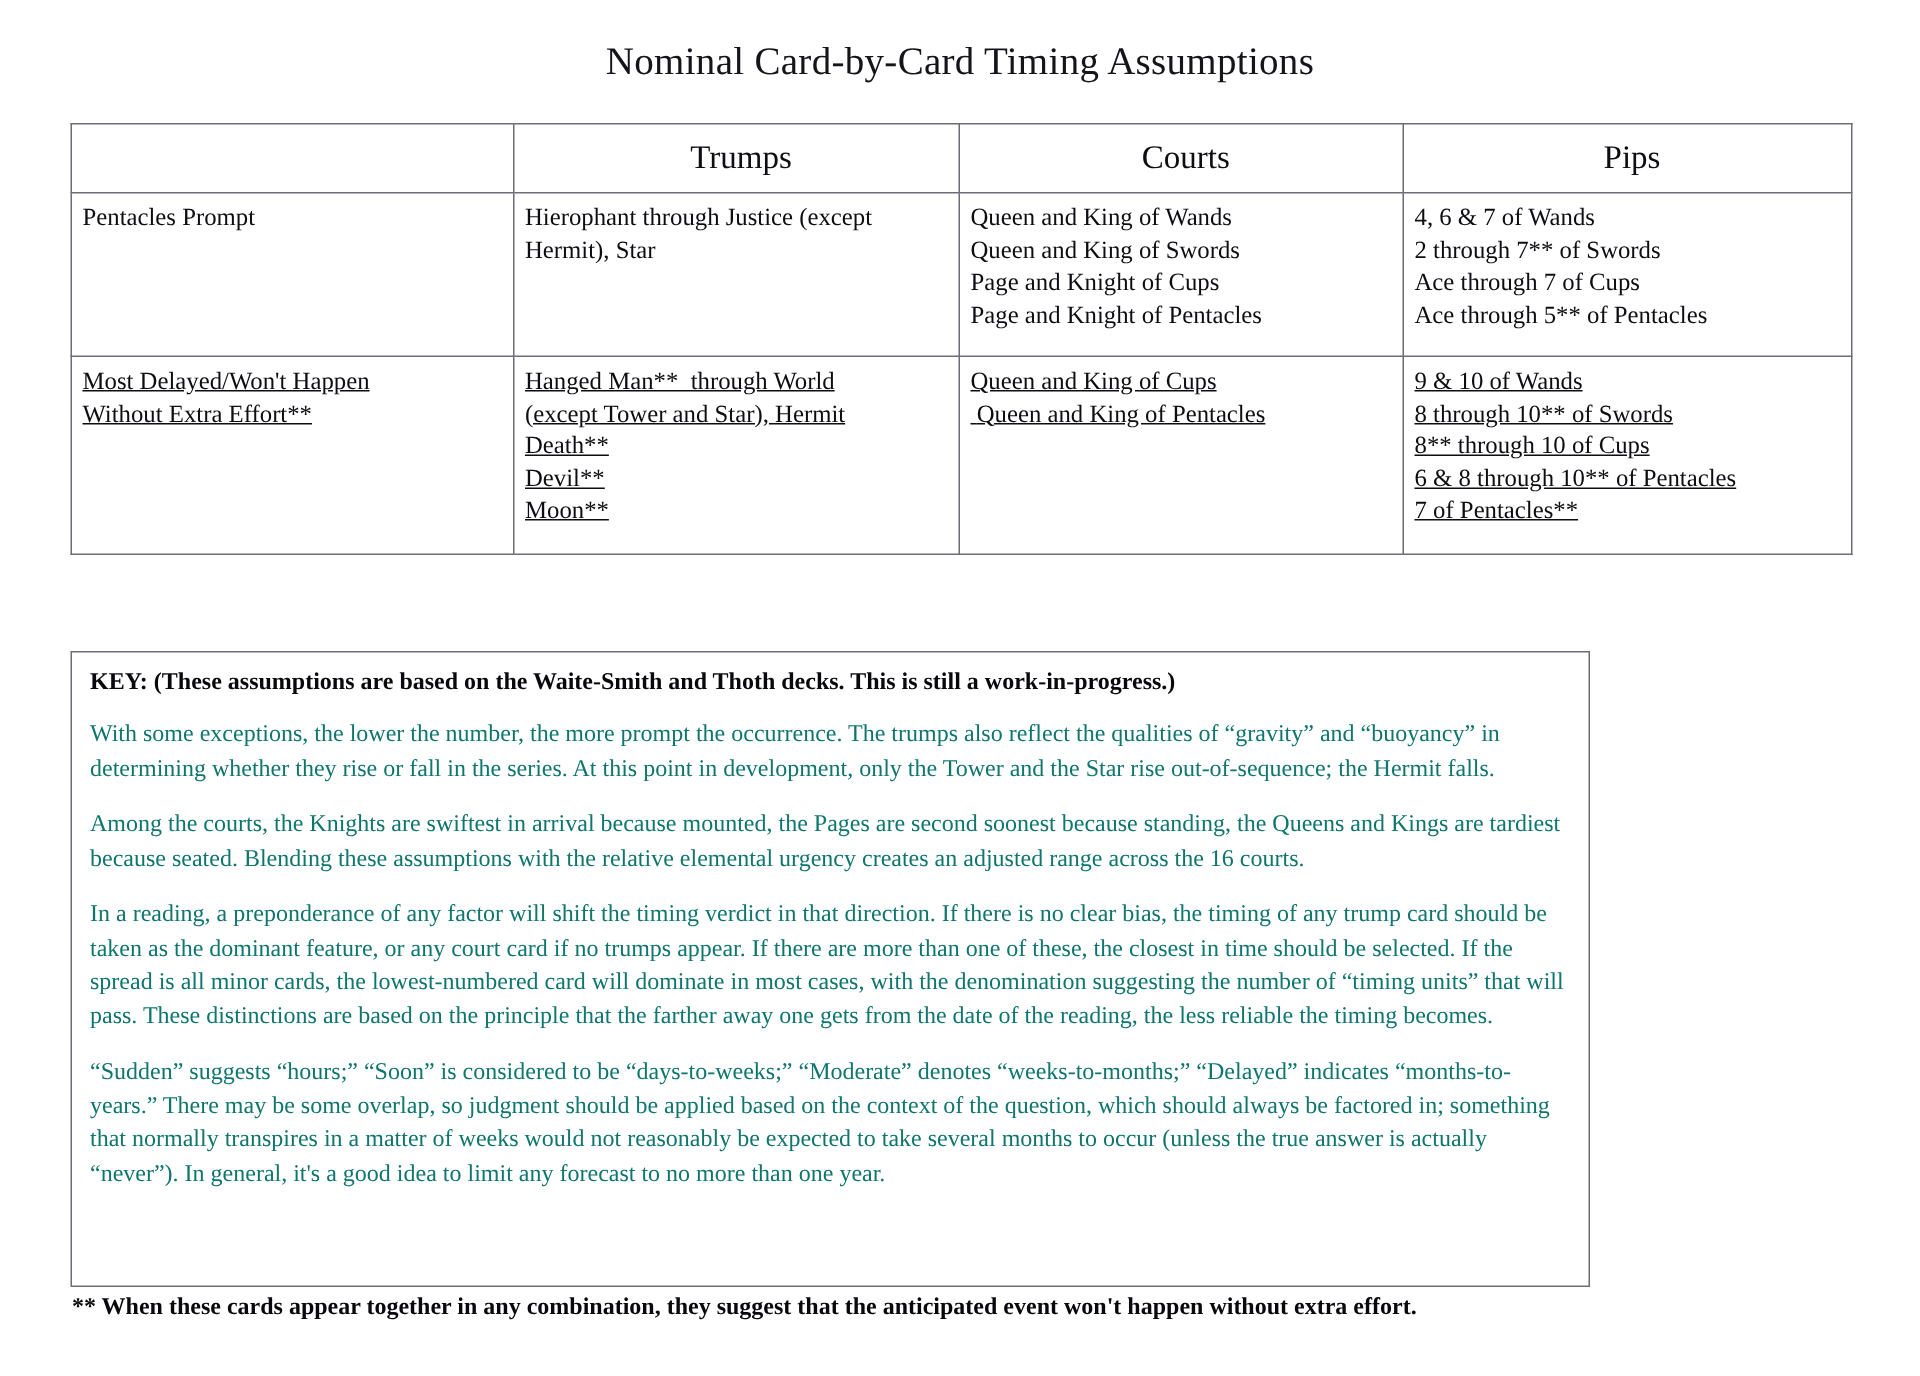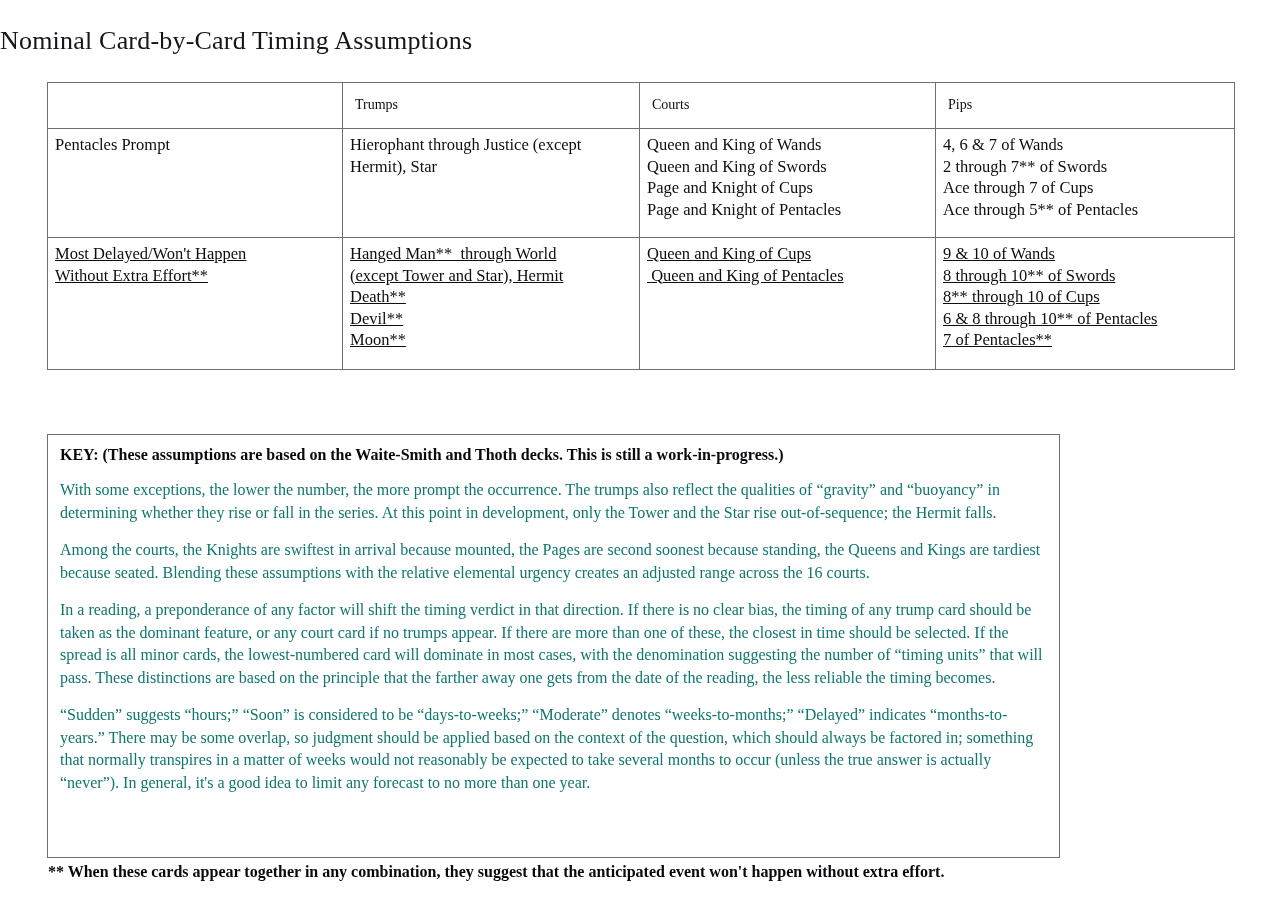--- a/index.html
+++ b/index.html
@@ -23,21 +23,21 @@
     height: 917px;
     box-sizing: border-box;
   }
 
   
   .doc-title {
     position: absolute;
     left: 0;
     top: 26px;
     width: 1280px;
-    text-align: left;
+    text-align: center;
     font-size: 26px;
     font-weight: 400;
     letter-spacing: 0.2px;
     color: #14141b;
     font-family: "Liberation Serif", "DejaVu Serif", serif;
   }
 
   
   .timing-table {
     position: absolute;
@@ -56,25 +56,25 @@
     font-weight: 400;
     color: #0d0d12;
     font-family: "Liberation Serif", "DejaVu Serif", serif;
   }
   .col-label  { width: 295px; }
   .col-trumps { width: 297px; }
   .col-courts { width: 296px; }
   .col-pips   { width: 299px; }
 
   .timing-table thead th {
-    text-align: left;
+    text-align: center;
     font-weight: 400;
     height: 34px;
     vertical-align: middle;
-    font-size: 14px;
+    font-size: 22px;
     padding-left: 12px;
   }
   .timing-table thead th.blank-head { }
 
   .row-sudden   td { height: 95px; }
   .row-moderate td { height: 97px; }
   .row-delayed  td { height: 120px; text-decoration: underline; }
 
   .cell-lines { white-space: pre-wrap; }
 

